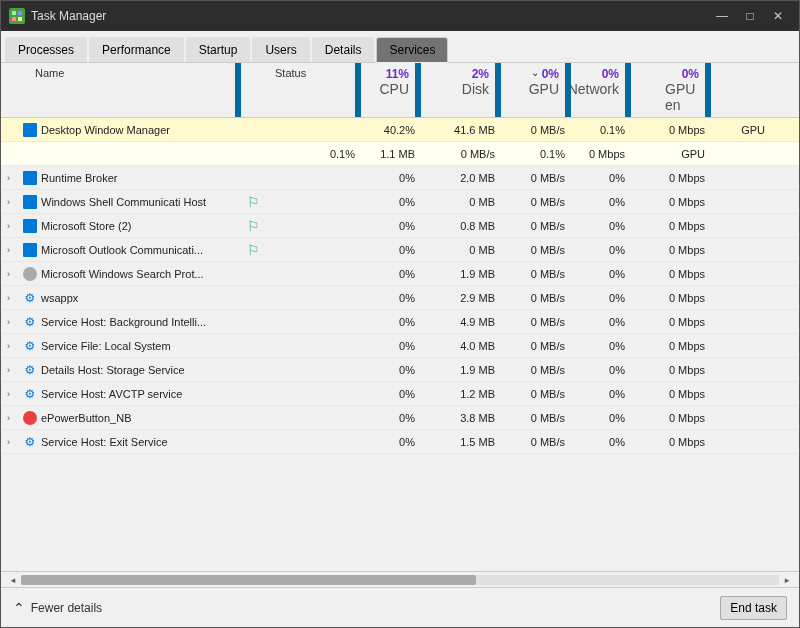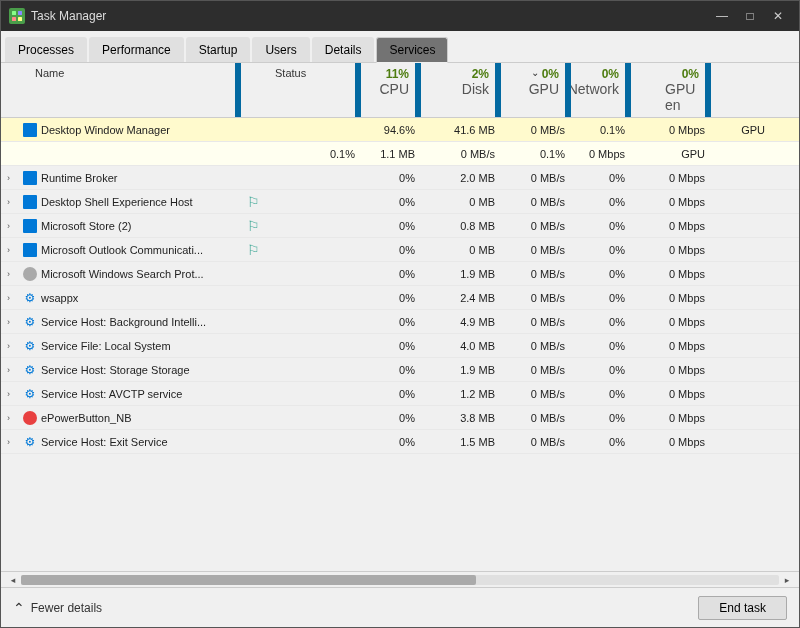--- a/index.html
+++ b/index.html
@@ -158,21 +158,21 @@
       flex-direction: column;
       align-items: flex-end;
       margin-left: 28px;
     }
     .col-header.name-col {
       align-items: flex-start;
     }
     .col-header-pct {
       font-size: 12px;
       font-weight: bold;
-      color: #4d7c0f;
+      color: #6d28d9;
     }
     .col-header-label {
       font-size: 14px;
       color: #555;
     }
 
     .table-body {
       flex: 1;
       overflow-y: auto;
       overflow-x: hidden;
@@ -258,21 +258,21 @@
       display: flex;
       align-items: center;
       gap: 6px;
       cursor: pointer;
       font-size: 12px;
       color: #333;
     }
     .end-task-btn {
       background: #e0e0e0;
       border: 1px solid #aaa;
-      padding: 4px 20px;
+      padding: 4px 9px;
       font-size: 12px;
       cursor: pointer;
       border-radius: 2px;
     }
     .scroll-arrow {
       width: 16px;
       height: 16px;
       display: flex;
       align-items: center;
       justify-content: center;
@@ -347,21 +347,21 @@
 
   <div class="table-body">
 
     <div class="table-row yellow-highlight">
       <div class="cell name-cell">
         <span class="expand-arrow"></span>
         <div class="proc-icon" style="width:14px;height:14px;background:#0078d7;border-radius:1px;"></div>
         <span>Desktop Window Manager</span>
       </div>
       <div class="cell"></div>
-      <div class="cell right">94.6%</div>
+      <div class="cell right">40.2%</div>
       <div class="cell right">41.6 MB</div>
       <div class="cell right">0 MB/s</div>
       <div class="cell right">0.1%</div>
       <div class="cell right">0 Mbps</div>
       <div class="cell right">GPU</div>
     </div>
 
     <div class="table-row light-yellow">
       <div class="cell"></div>
       <div class="cell right">0.1%</div>
@@ -384,21 +384,21 @@
       <div class="cell right">0 MB/s</div>
       <div class="cell right">0%</div>
       <div class="cell right">0 Mbps</div>
       <div class="cell right"></div>
     </div>
 
     <div class="table-row">
       <div class="cell name-cell">
         <span class="expand-arrow">›</span>
         <div class="proc-icon" style="width:14px;height:14px;background:#0078d7;border-radius:1px;"></div>
-        <span>Desktop Shell Experience Host</span>
+        <span>Windows Shell Communicati Host</span>
       </div>
       <div class="cell"><span class="green-dot">⚐</span></div>
       <div class="cell right">0%</div>
       <div class="cell right">0 MB</div>
       <div class="cell right">0 MB/s</div>
       <div class="cell right">0%</div>
       <div class="cell right">0 Mbps</div>
       <div class="cell right"></div>
     </div>
 
@@ -448,21 +448,21 @@
     </div>
 
     <div class="table-row">
       <div class="cell name-cell">
         <span class="expand-arrow">›</span>
         <div class="proc-icon" style="width:14px;height:14px;color:#0078d7;font-size:12px;">⚙</div>
         <span>wsappx</span>
       </div>
       <div class="cell"></div>
       <div class="cell right">0%</div>
-      <div class="cell right">2.4 MB</div>
+      <div class="cell right">2.9 MB</div>
       <div class="cell right">0 MB/s</div>
       <div class="cell right">0%</div>
       <div class="cell right">0 Mbps</div>
       <div class="cell right"></div>
     </div>
 
     <div class="table-row">
       <div class="cell name-cell">
         <span class="expand-arrow">›</span>
         <div class="proc-icon" style="width:14px;height:14px;color:#0078d7;font-size:12px;">⚙</div>
@@ -489,21 +489,21 @@
       <div class="cell right">0 MB/s</div>
       <div class="cell right">0%</div>
       <div class="cell right">0 Mbps</div>
       <div class="cell right"></div>
     </div>
 
     <div class="table-row">
       <div class="cell name-cell">
         <span class="expand-arrow">›</span>
         <div class="proc-icon" style="width:14px;height:14px;color:#0078d7;font-size:12px;">⚙</div>
-        <span>Service Host: Storage Storage</span>
+        <span>Details Host: Storage Service</span>
       </div>
       <div class="cell"></div>
       <div class="cell right">0%</div>
       <div class="cell right">1.9 MB</div>
       <div class="cell right">0 MB/s</div>
       <div class="cell right">0%</div>
       <div class="cell right">0 Mbps</div>
       <div class="cell right"></div>
     </div>
 

